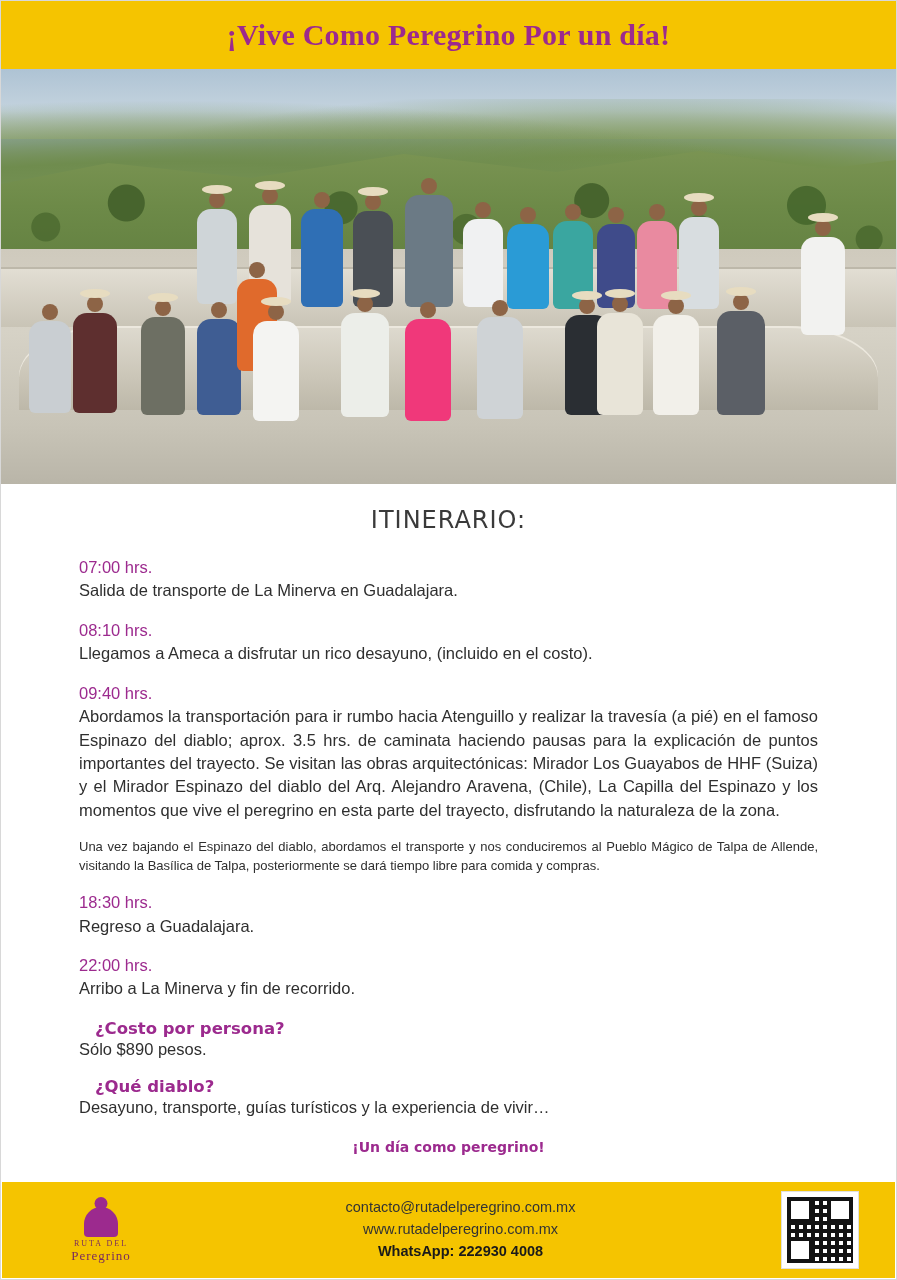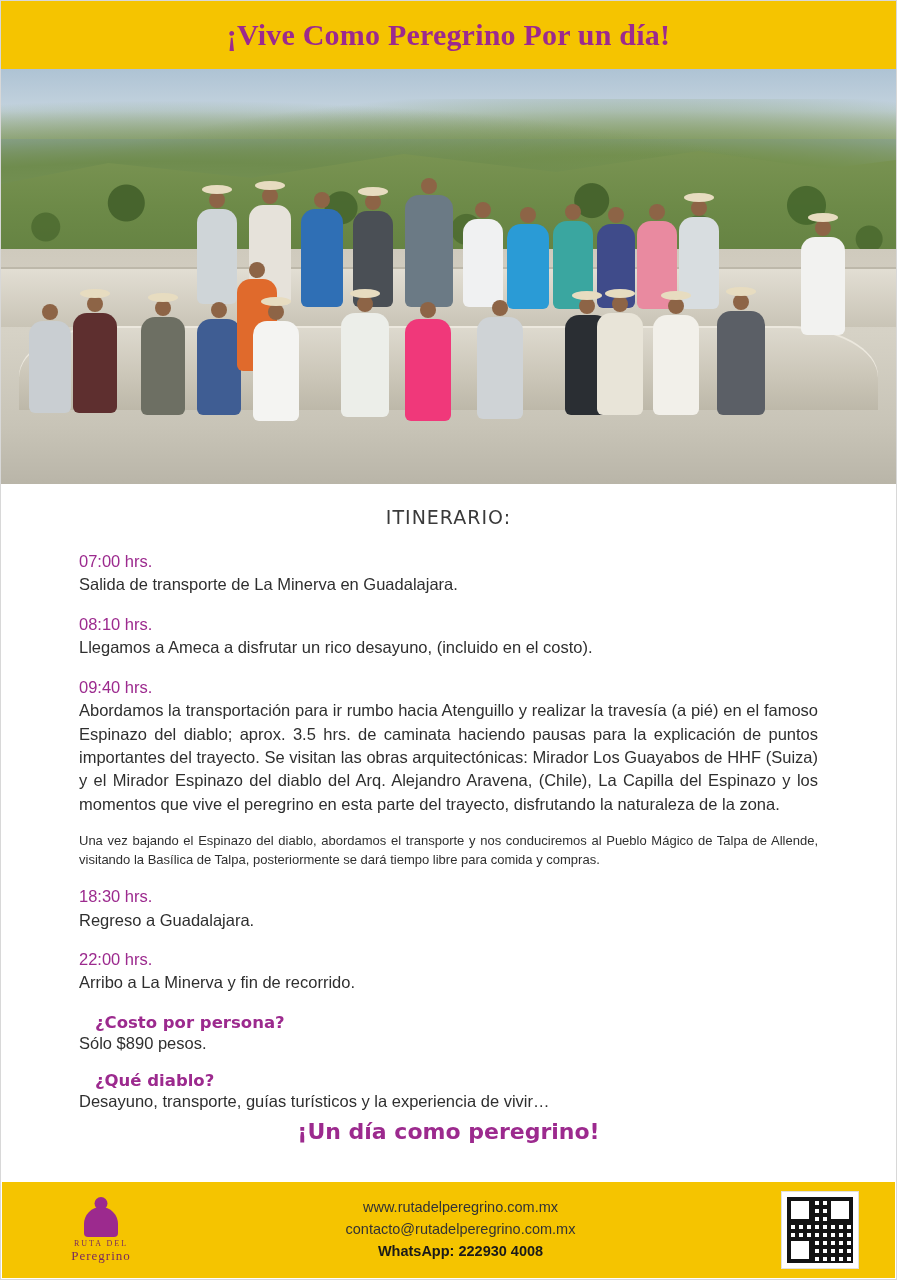--- a/index.html
+++ b/index.html
@@ -116,21 +116,21 @@
     z-index: 2;
   }
 
   
   .content {
     padding: 14px 78px 0 78px;
   }
   .itinerary-title {
     text-align: center;
     color: #3a3a3a;
-    font-size: 19px;
+    font-size: 24px;
     letter-spacing: 1px;
     margin: 8px 0 22px 0;
     font-family: "DejaVu Sans", sans-serif;
   }
   .row {
     display: flex;
     align-items: flex-start;
     margin-bottom: 16px;
     font-size: 16.5px;
     line-height: 1.42;
@@ -166,22 +166,22 @@
   }
   .q-text {
     font-size: 16.5px;
     color: #2f2f2f;
     margin: 0;
   }
   .tagline {
     text-align: center;
     color: #9c2a8e;
     font-weight: bold;
-    font-size: 22px;
-    margin-top: 8px;
+    font-size: 14px;
+    margin-top: 22px;
     font-family: "DejaVu Sans", sans-serif;
   }
 
   
   .footer {
     position: absolute;
     left: 1px; right: 1px; bottom: 1px;
     height: 96px;
     background: #f5c400;
     display: flex;
@@ -353,22 +353,22 @@
     <div class="footer-logo">
       <div class="logo-mark">
         <div class="dot"></div>
         <div class="bell"></div>
       </div>
       <div class="logo-text-top">RUTA DEL</div>
       <div class="logo-text-main">Peregrino</div>
     </div>
 
     <div class="footer-contact">
+      <div>contacto@rutadelperegrino.com.mx</div>
       <div>www.rutadelperegrino.com.mx</div>
-      <div>contacto@rutadelperegrino.com.mx</div>
       <div class="wa">WhatsApp: 222930 4008</div>
     </div>
 
     <div class="footer-qr">
       <div class="qr">
         <div class="qr-inner">
           <div class="qr-bl"></div>
         </div>
       </div>
     </div>

